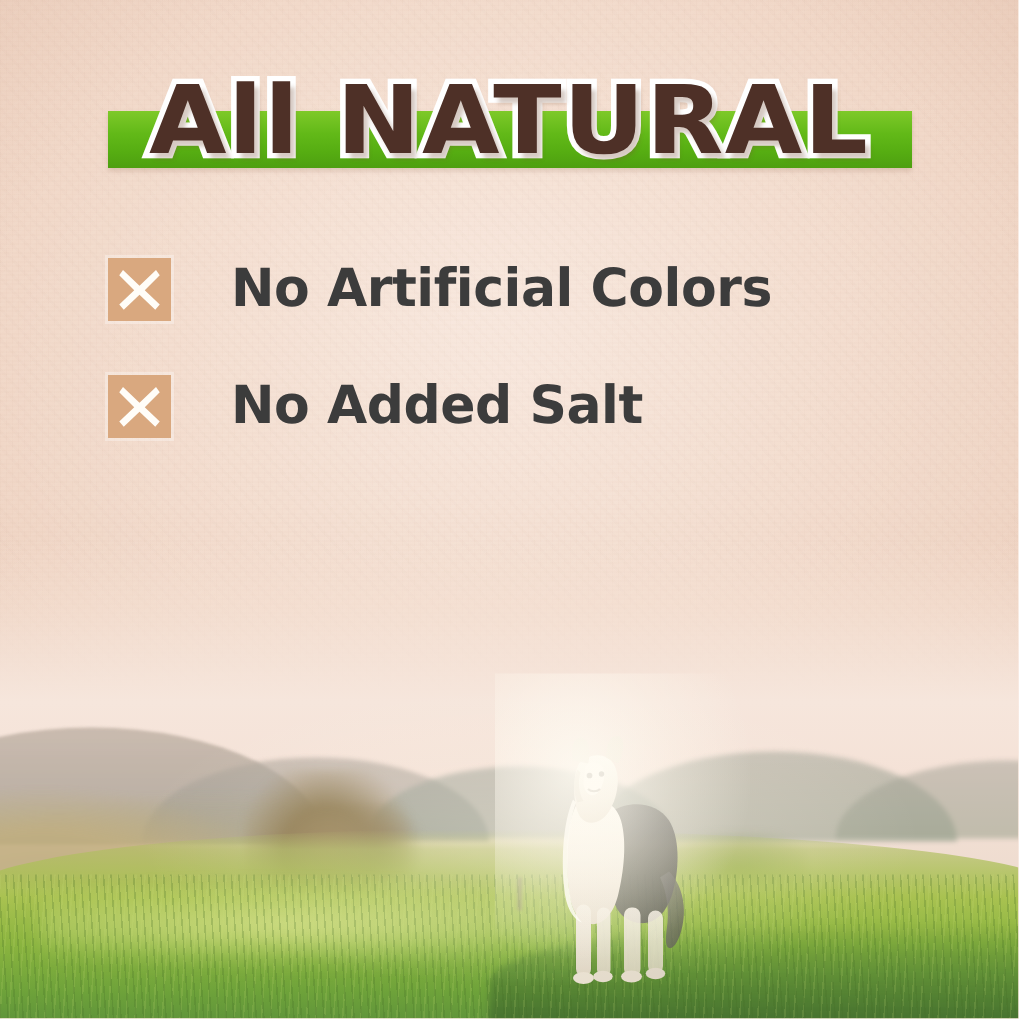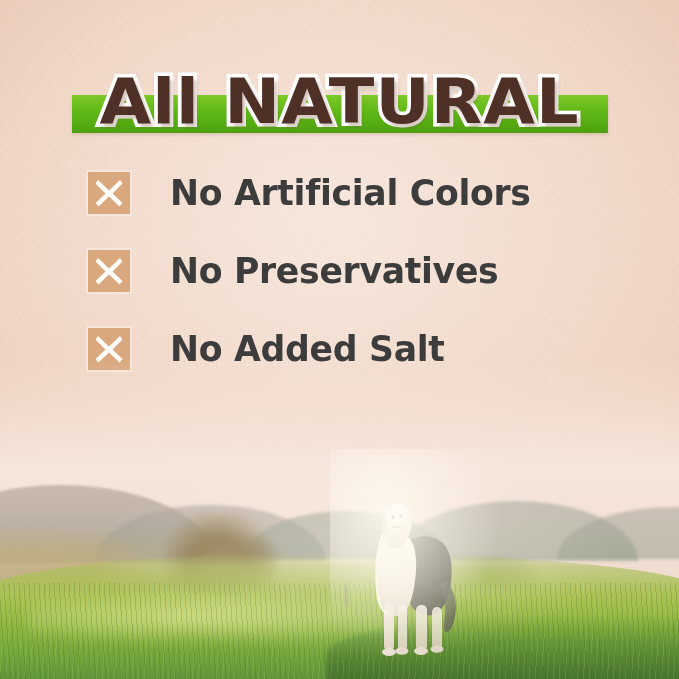--- a/index.html
+++ b/index.html
@@ -39,21 +39,21 @@
   .paper-vignette {
     position: absolute;
     inset: 0;
     background: radial-gradient(ellipse 85% 70% at 50% 38%, rgba(255,255,255,.18) 0%, rgba(255,255,255,0) 60%, rgba(196,150,125,.20) 100%);
   }
 
   
   .headline-wrap {
     position: absolute;
     left: 0; right: 0;
-    top: 56px;
+    top: 35px;
     height: 92px;
   }
   .green-bar {
     position: absolute;
     left: 72px;
     top: 39px;
     width: 536px;
     height: 38px;
     background: linear-gradient(180deg, #7ec929 0%, #62b918 40%, #56ad12 72%, #4e9f10 100%);
     box-shadow: 0 2px 3px rgba(120,80,50,.18);
@@ -73,21 +73,21 @@
     paint-order: stroke fill;
     text-shadow: 3px 4px 3px rgba(120,80,55,.30);
     transform: scaleX(1.06);
     transform-origin: 50% 50%;
     white-space: nowrap;
   }
 
   
   .claims {
     position: absolute;
-    left: 88px;
+    left: 72px;
     top: 172px;
     width: 560px;
     text-align: right;
   }
   .claim-row {
     display: flex;
     align-items: center;
     height: 42px;
     margin-bottom: 36px;
   }
@@ -278,28 +278,20 @@
     <div class="claim-row">
       <div class="x-box">
         <svg viewBox="0 0 42 42" width="42" height="42" aria-hidden="true">
           <path d="M10 8 L21 18.5 L32 8 L34.5 11.5 L24.5 21.5 L34.5 31 L31.5 34.5 L21 24.5 L10.5 34.5 L7.5 31 L17.5 21.5 L7.5 11.5 Z" fill="#fffdf8"></path>
         </svg>
       </div>
       <div class="claim-label">No Artificial Colors</div>
     </div>
 
 
-    <div class="claim-row">
-      <div class="x-box">
-        <svg viewBox="0 0 42 42" width="42" height="42" aria-hidden="true">
-          <path d="M10 8 L21 18.5 L32 8 L34.5 11.5 L24.5 21.5 L34.5 31 L31.5 34.5 L21 24.5 L10.5 34.5 L7.5 31 L17.5 21.5 L7.5 11.5 Z" fill="#fffdf8"></path>
-        </svg>
-      </div>
-      <div class="claim-label">No Preservatives</div>
-    </div>
 
     <div class="claim-row">
       <div class="x-box">
         <svg viewBox="0 0 42 42" width="42" height="42" aria-hidden="true">
           <path d="M10 8 L21 18.5 L32 8 L34.5 11.5 L24.5 21.5 L34.5 31 L31.5 34.5 L21 24.5 L10.5 34.5 L7.5 31 L17.5 21.5 L7.5 11.5 Z" fill="#fffdf8"></path>
         </svg>
       </div>
       <div class="claim-label">No Added Salt</div>
     </div>
 

